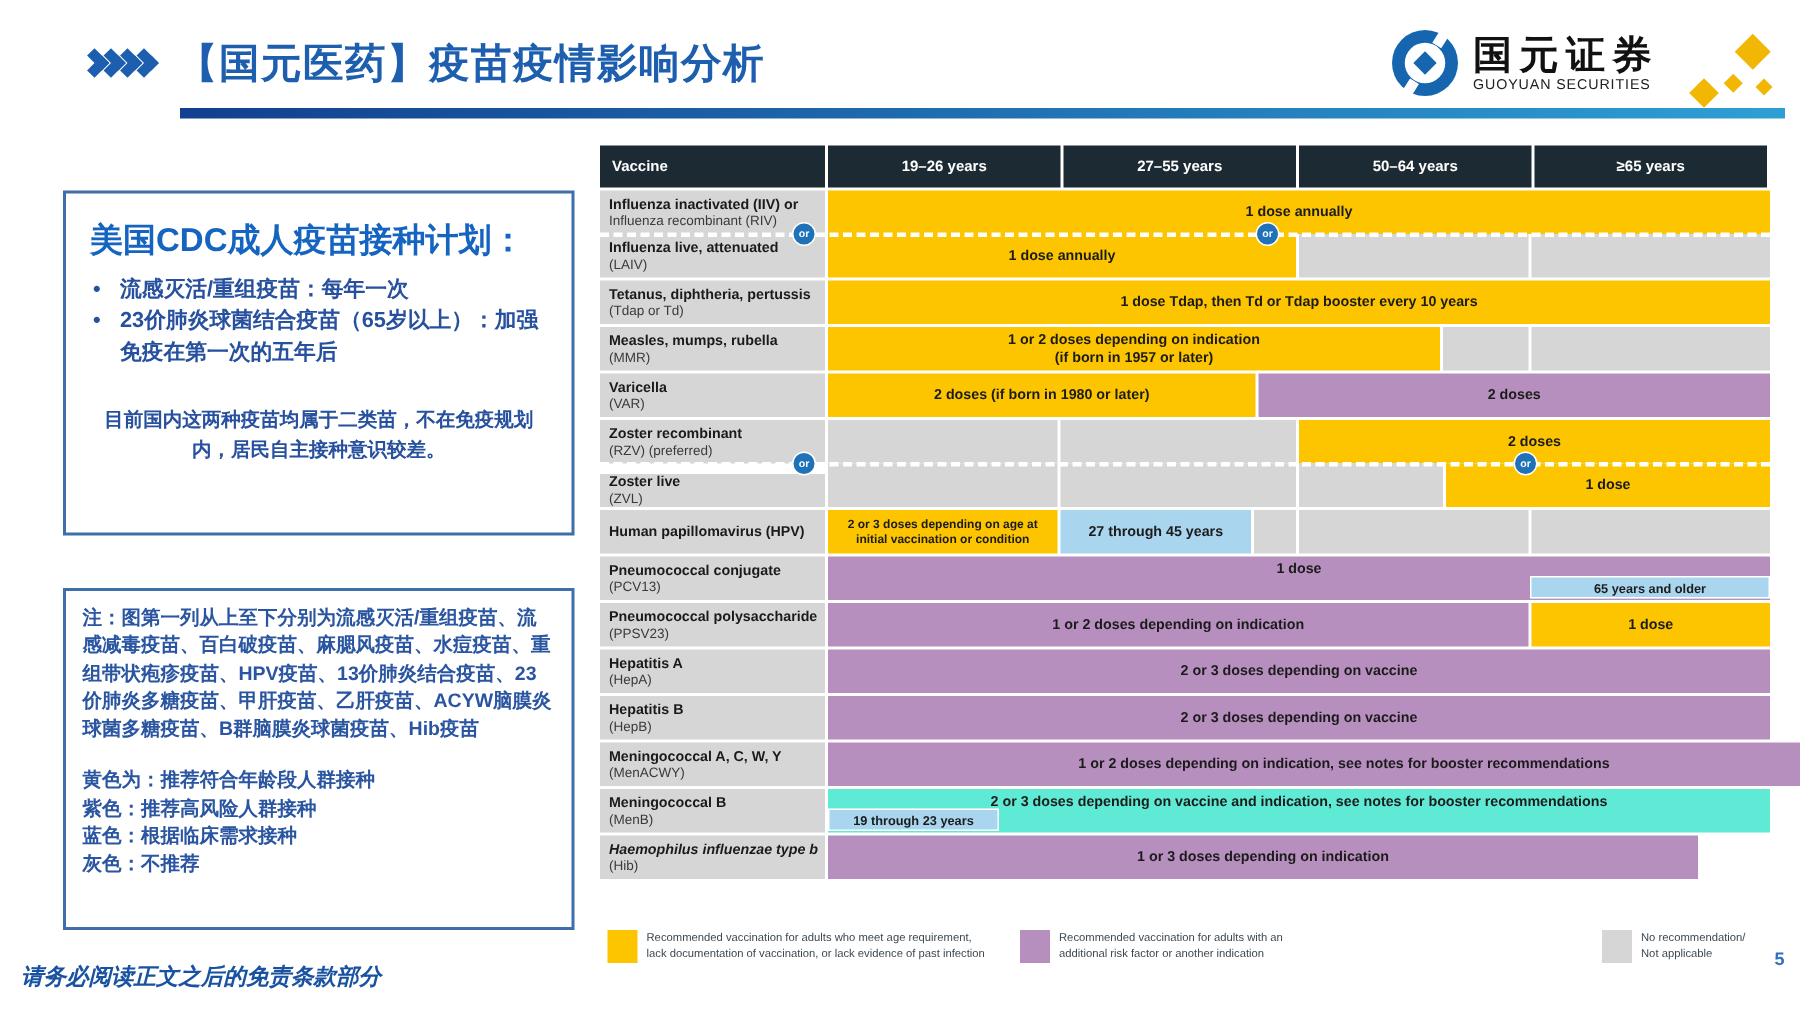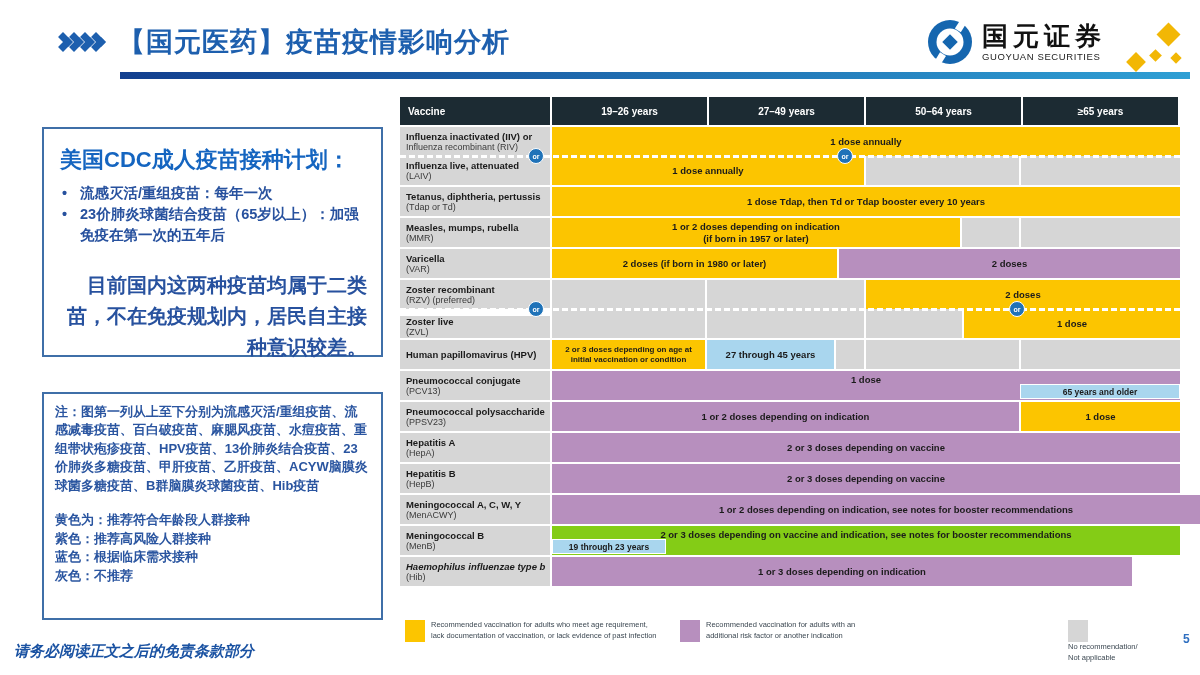--- a/index.html
+++ b/index.html
@@ -25,21 +25,21 @@
   .dia { position:absolute; background:#F2B705; transform:rotate(45deg); }
 
   
   .box { position:absolute; left:42px; width:341px; border:2px solid #3F6FA8; background:#fff; }
   .box1 { top:127px; height:230px; padding:12px 10px 8px 10px; }
   .box1-title { font-size:22px; font-weight:bold; color:#1565C0; margin:4px 0 8px 6px; }
   .box1 ul { list-style:none; }
   .box1 li { font-size:14.5px; font-weight:bold; color:#27519E; line-height:1.45;
              padding-left:26px; position:relative; }
   .box1 li::before { content:"•"; position:absolute; left:8px; }
-  .box1-para { margin-top:24px; text-align:right; font-size:20px; font-weight:bold;
+  .box1-para { margin-top:24px; text-align:center; font-size:13px; font-weight:bold;
                color:#27519E; line-height:1.55; padding:0 4px; }
   .box2 { top:392px; height:228px; padding:9px 11px; font-size:13px; font-weight:bold;
           color:#2A55A0; line-height:1.42; }
   .box2-colors { margin-top:16px; }
 
   
   #cdc-table { position:absolute; left:400px; top:97px; width:780px; }
   .thead { display:flex; height:28px; }
   .th { background:#1C2B33; color:#fff; font-size:10px; font-weight:bold;
         display:flex; align-items:center; justify-content:center; }
@@ -128,21 +128,21 @@
         <div>紫色：推荐高风险人群接种</div>
         <div>蓝色：根据临床需求接种</div>
         <div>灰色：不推荐</div>
       </div>
   </div>
 
   <div id="cdc-table">
       <div class="thead">
         <div class="th th-vac">Vaccine</div>
         <div class="th th-age">19–26 years</div>
-        <div class="th th-age">27–49 years</div>
+        <div class="th th-age">27–55 years</div>
         <div class="th th-age">50–64 years</div>
         <div class="th th-age">≥65 years</div>
       </div>
       <div class="trow" style="height: 29px; margin-top: 2px; margin-bottom: 0px;">
         <div class="tlabel">
           <div class="l1">Influenza inactivated (IIV) or</div>
           <div class="l2">Influenza recombinant (RIV)</div>
         </div>
         <div class="track">
           <div class="seg" style="left: 0px; width: 628px; background: rgb(252, 197, 0);">1 dose annually</div>
@@ -278,21 +278,21 @@
         <div class="track">
           <div class="seg" style="left: 0px; width: 688px; background: rgb(183, 143, 190);">1 or 2 doses depending on indication, see notes for booster recommendations</div>
         </div>
       </div>
       <div class="trow" style="height: 29px; margin-top: 0px; margin-bottom: 2px;">
         <div class="tlabel">
           <div class="l1">Meningococcal B</div>
           <div class="l2">(MenB)</div>
         </div>
         <div class="track">
-          <div class="seg topalign" style="left: 0px; width: 628px; background: #84cc16;">2 or 3 doses depending on vaccine and indication, see notes for booster recommendations</div>
+          <div class="seg topalign" style="left: 0px; width: 628px; background: #5eead4;">2 or 3 doses depending on vaccine and indication, see notes for booster recommendations</div>
           <div class="subblk" style="left: 0px; width: 114px; background: rgb(169, 214, 238);">19 through 23 years</div>
         </div>
       </div>
       <div class="trow" style="height: 29px; margin-top: 0px; margin-bottom: 2px;">
         <div class="tlabel">
           <div class="l1 it">Haemophilus influenzae type b</div>
           <div class="l2">(Hib)</div>
         </div>
         <div class="track">
           <div class="seg" style="left: 0px; width: 580px; background: rgb(183, 143, 190);">1 or 3 doses depending on indication</div>
@@ -302,21 +302,21 @@
 
   <div class="legend" id="legend">
       <div class="litem" style="left: 5px; width: 258px;">
         <div class="lswatch" style="background: rgb(252, 197, 0);"></div>
         <div class="ltext">Recommended vaccination for adults who meet age requirement, lack documentation of vaccination, or lack evidence of past infection</div>
       </div>
       <div class="litem" style="left: 280px; width: 192px;">
         <div class="lswatch" style="background: rgb(183, 143, 190);"></div>
         <div class="ltext">Recommended vaccination for adults with an additional risk factor or another indication</div>
       </div>
-      <div class="litem" style="left: 668px; width: 110px; flex-direction: column;">
+      <div class="litem" style="left: 668px; width: 110px;">
         <div class="lswatch" style="background: rgb(214, 214, 214);"></div>
         <div class="ltext">No recommendation/
 Not applicable</div>
       </div>
     </div>
 
   <div class="disclaimer">请务必阅读正文之后的免责条款部分</div>
   <div class="pagenum">5</div>
 </div>
 

